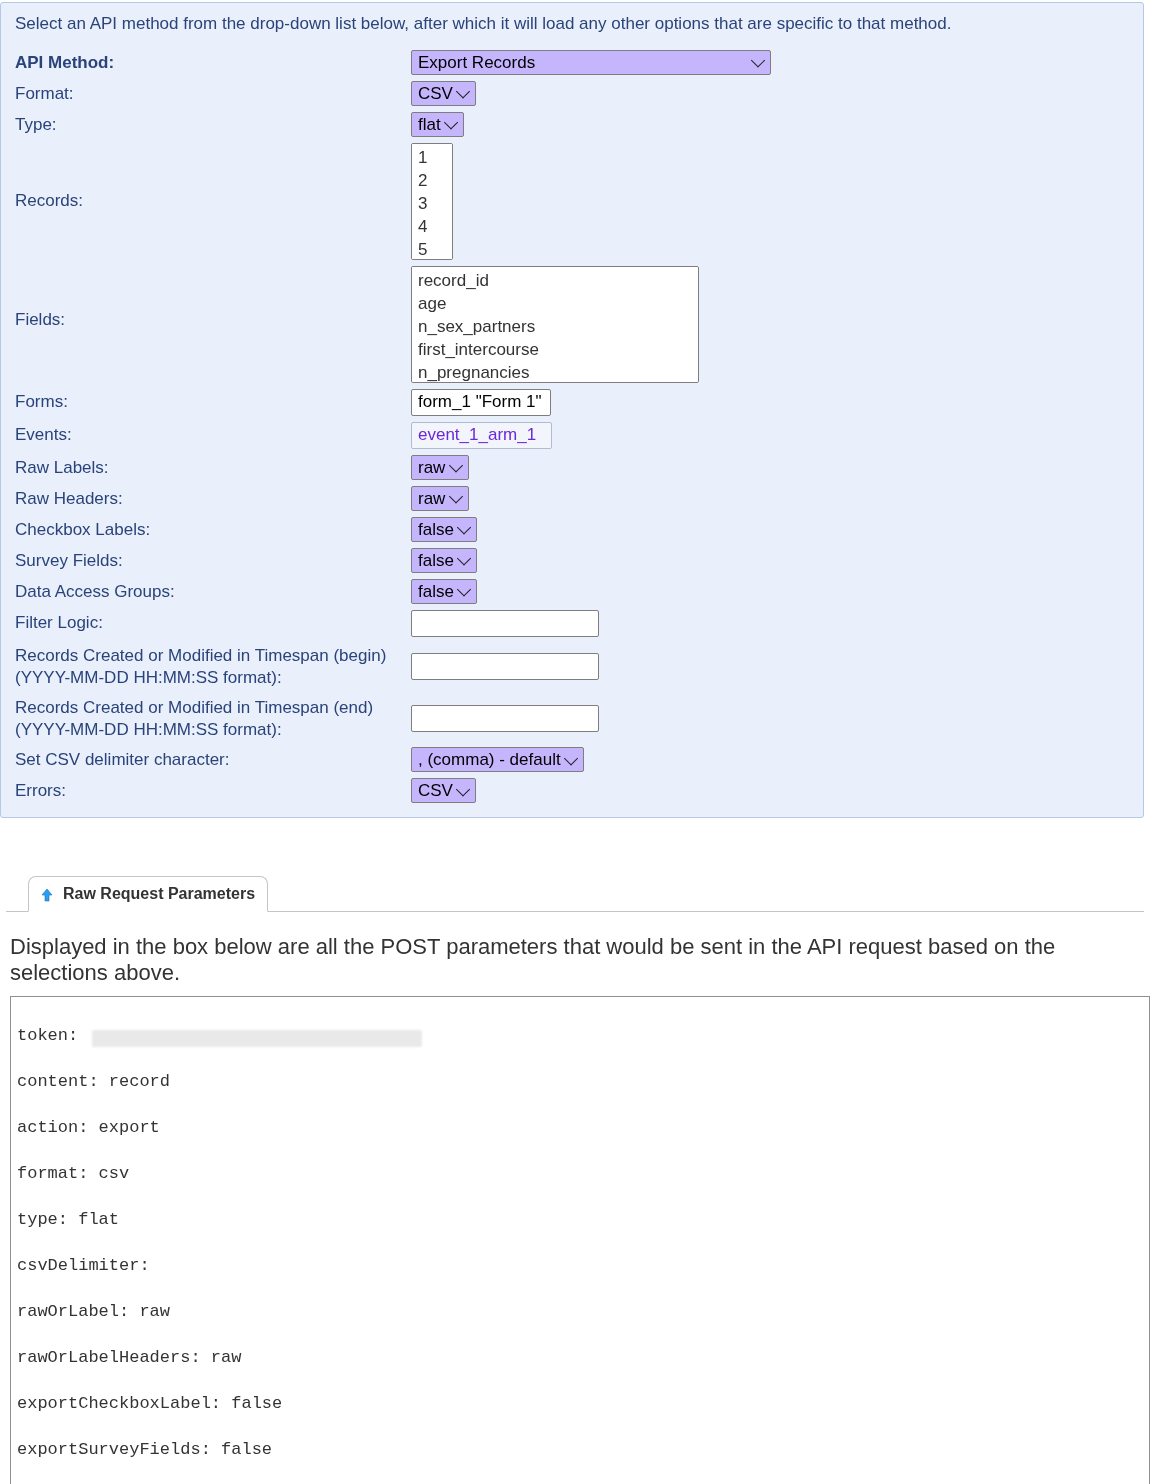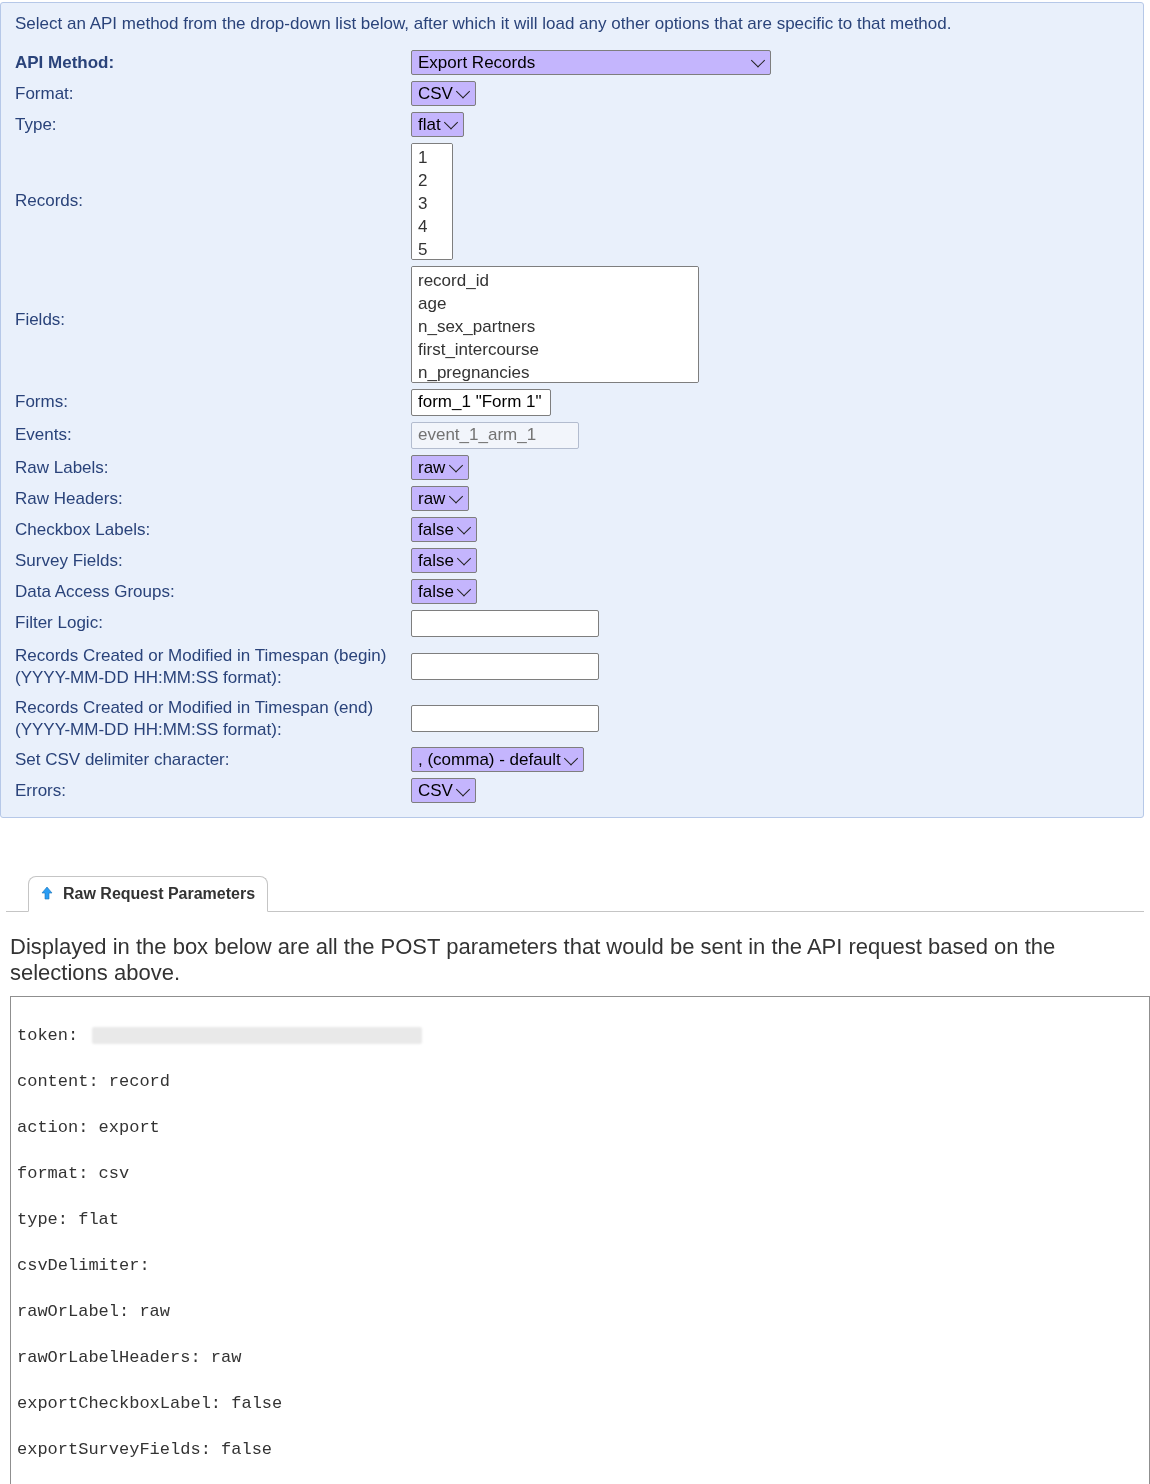--- a/index.html
+++ b/index.html
@@ -84,38 +84,38 @@
   font-size: 17px;
   border: 1px solid #7e7e7e;
   border-radius: 2px;
   background: #fff;
   padding: 2px 6px;
   width: 188px;
   height: 27px;
 }
 input.readonly {
   background: #f2f5fb;
-  color: #737373;
-  width: 168px;
+  color: #6d28d9;
+  width: 141px;
   border: 1px solid #b3bccf;
 }
 input.readonly-forms {
   width: 140px;
 }
 .section-spacer { height: 54px; }
 .tab-row { display: flex; align-items: flex-end; margin: 0 6px; }
 .tab-gap-left { width: 22px; border-bottom: 1px solid #c5c5c5; height: 40px; }
 .tab {
   border: 1px solid #c5c5c5;
   border-bottom: 1px solid #fff;
   border-radius: 8px 8px 0 0;
   background: #fff;
   padding: 8px 12px 8px 10px;
   display: flex;
-  align-items: flex-start;
+  align-items: flex-end;
   gap: 8px;
   font-weight: 700;
   color: #333;
   font-size: 16px;
 }
 .tab-rest { flex: 1; border-bottom: 1px solid #c5c5c5; height: 40px; }
 .arrow-icon {
   width: 16px; height: 16px;
   display: inline-block;
 }
@@ -130,21 +130,21 @@
   background: #fff;
   margin: 0 0 0 10px;
   padding: 4px 6px;
   font-family: Menlo, Consolas, "Courier New", monospace;
   font-size: 17px;
   line-height: 23px;
   white-space: pre;
   width: calc(100% - 10px);
   overflow: hidden;
 }
-.raw-line { display: flex; align-items: center; }
+.raw-line { display: flex; align-items: flex-end; }
 .token-redact {
   display: inline-block;
   width: 330px; height: 17px;
   background: #e9e9e9;
   margin-left: 4px;
   border-radius: 2px;
   filter: blur(1px);
 }
 </style>
 </head>

